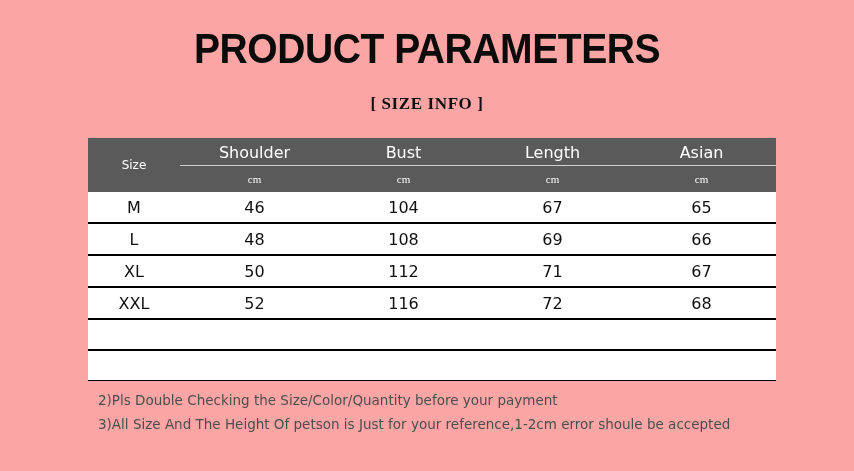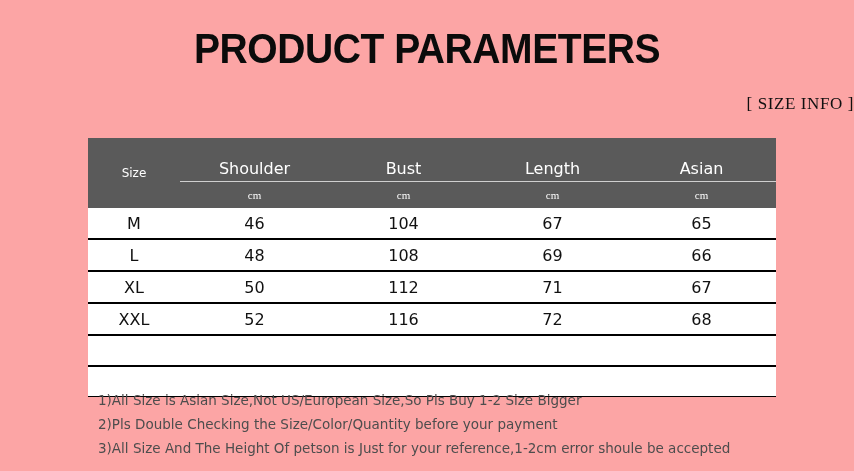--- a/index.html
+++ b/index.html
@@ -38,23 +38,23 @@
     transform: scaleX(0.93);
     transform-origin: center top;
     -webkit-font-smoothing: antialiased;
   }
 
   .subtitle {
     position: absolute;
     left: 0;
     top: 93px;
     width: 854px;
-    text-align: right;
+    text-align: center;
     font-family: "Liberation Serif", serif;
-    font-weight: normal;
+    font-weight: bold;
     font-size: 17px;
     line-height: 22px;
     letter-spacing: 0.6px;
     color: #101010;
   }
 
   
   .table-wrap {
     position: absolute;
     left: 88px;
@@ -86,21 +86,20 @@
     text-align: center;
     vertical-align: middle;
     height: 54px;
     font-family: "DejaVu Sans", sans-serif;
     font-weight: normal;
   }
 
   .hdr-stack {
     height: 54px;
     display: block;
-    margin-top: 16px;
   }
   .hdr-name {
     height: 27px;
     line-height: 29px;
     text-align: center;
     font-size: 16px;
     color: #ffffff;
     font-family: "DejaVu Sans", sans-serif;
     border-bottom: 1.5px solid #cfcfcf;
   }
@@ -249,18 +248,17 @@
           <td></td>
           <td></td>
           <td></td>
         </tr>
 
       </tbody>
     </table>
   </div>
 
   <div class="notes">
-    <div class="note-line">1)All Size is Asian Size,Not US/European Size,So Pls Buy 1-2 Size Bigger</div>
     <div class="note-line">2)Pls Double Checking the Size/Color/Quantity before your payment</div>
     <div class="note-line">3)All Size And The Height Of petson is Just for your reference,1-2cm error shoule be accepted</div>
   </div>
 
 </div>
 
 </body></html>

